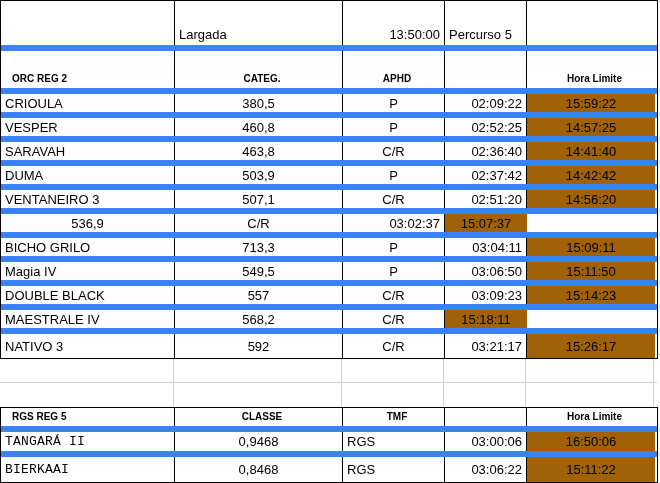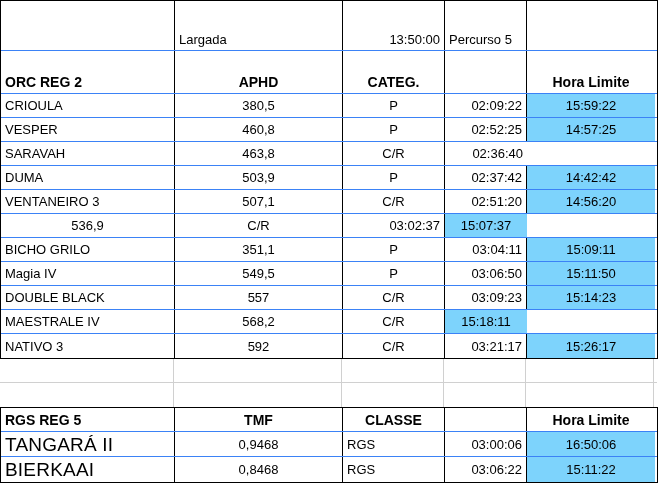--- a/index.html
+++ b/index.html
@@ -36,44 +36,44 @@
   .r {
     display: grid;
     grid-template-columns: 174px 168px 102px 82px 128px;
   }
   .r > div {
     border-right: 1px solid #000000;
     overflow: hidden;
     white-space: nowrap;
   }
   .r > div:last-child { border-right: none; }
-  .tbl .r { border-bottom: 1px solid #3b82f6; }
+  .tbl .r { border-bottom: 6px solid #3b82f6; }
   .tbl .r:last-child { border-bottom: none; }
 
   
   .h-info   { height: 50px; }
   .h-header { height: 43px; }
   .h-data   { height: 24px; text-align: center; }
   .h-rgs    { height: 25px; }
 
   
   .c {
     display: flex;
     align-items: center;
     padding: 0 4px;
     font-size: 13px;
     line-height: 1;
   }
   .left   { justify-content: flex-start; }
   .center { justify-content: center; }
   .right  { justify-content: flex-end; }
   .bottom { align-items: flex-end; padding-bottom: 4px; }
-  .bold   { font-weight: bold; font-size: 14px; }
-  .limit  { background: #7dd3fc; }
-  .bigname { font-size: 19px; letter-spacing: 0.2px; }
+  .bold   { font-weight: bold; font-size: 10px; margin-left: 7px; }
+  .limit  { background: #a16207; }
+  .bigname { font-size: 13px; letter-spacing: 0.2px; font-family: Liberation Mono, monospace; }
 
   
   .gap .r { border-bottom: 1px solid #d0d0d0; }
   .gap .r:last-child { border-bottom: none; }
   .gap .r > div { border-right: 1px solid #d0d0d0; }
   .gap .r > div:last-child { border-right: 1px solid #d0d0d0; }
   .gap { width: 657px; }
   .gap .h-gap { height: 24px; }
 </style>
 </head>
@@ -87,22 +87,22 @@
       <div class="r h-info">
         <div class="c"></div>
         <div class="c left bottom">Largada</div>
         <div class="c right bottom">13:50:00</div>
         <div class="c left bottom">Percurso 5</div>
         <div class="c"></div>
       </div>
 
       <div class="r h-header">
         <div class="c left bottom bold">ORC REG 2</div>
+        <div class="c center bottom bold">CATEG.</div>
         <div class="c center bottom bold">APHD</div>
-        <div class="c center bottom bold">CATEG.</div>
         <div class="c"></div>
         <div class="c center bottom bold">Hora Limite</div>
       </div>
 
       <div class="r h-data">
         <div class="c left">CRIOULA</div>
         <div class="c center">380,5</div>
         <div class="c center">P</div>
         <div class="c right">02:09:22</div>
         <div class="c center limit">15:59:22</div>
@@ -112,20 +112,21 @@
         <div class="c center">460,8</div>
         <div class="c center">P</div>
         <div class="c right">02:52:25</div>
         <div class="c center limit">14:57:25</div>
       </div>
       <div class="r h-data">
         <div class="c left">SARAVAH</div>
         <div class="c center">463,8</div>
         <div class="c center">C/R</div>
         <div class="c right">02:36:40</div>
+        <div class="c center limit">14:41:40</div>
       </div>
       <div class="r h-data">
         <div class="c left">DUMA</div>
         <div class="c center">503,9</div>
         <div class="c center">P</div>
         <div class="c right">02:37:42</div>
         <div class="c center limit">14:42:42</div>
       </div>
       <div class="r h-data">
         <div class="c left">VENTANEIRO 3</div>
@@ -135,21 +136,21 @@
         <div class="c center limit">14:56:20</div>
       </div>
       <div class="r h-data">
         <div class="c center">536,9</div>
         <div class="c center">C/R</div>
         <div class="c right">03:02:37</div>
         <div class="c center limit">15:07:37</div>
       </div>
       <div class="r h-data">
         <div class="c left">BICHO GRILO</div>
-        <div class="c center">351,1</div>
+        <div class="c center">713,3</div>
         <div class="c center">P</div>
         <div class="c right">03:04:11</div>
         <div class="c center limit">15:09:11</div>
       </div>
       <div class="r h-data">
         <div class="c left">Magia IV</div>
         <div class="c center">549,5</div>
         <div class="c center">P</div>
         <div class="c right">03:06:50</div>
         <div class="c center limit">15:11:50</div>
@@ -190,22 +191,22 @@
           <div></div>
           <div></div>
           <div></div>
       </div>
     </div>
 
     <div class="tbl">
 
       <div class="r h-data">
         <div class="c left bold">RGS REG 5</div>
+        <div class="c center bold">CLASSE</div>
         <div class="c center bold">TMF</div>
-        <div class="c center bold">CLASSE</div>
         <div class="c"></div>
         <div class="c center bold">Hora Limite</div>
       </div>
 
       <div class="r h-rgs">
         <div class="c left bigname">TANGARÁ II</div>
         <div class="c center">0,9468</div>
         <div class="c left">RGS</div>
         <div class="c right">03:00:06</div>
         <div class="c center limit">16:50:06</div>

